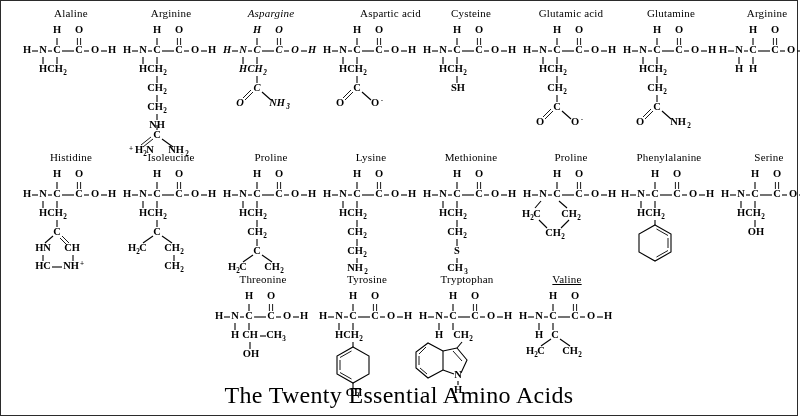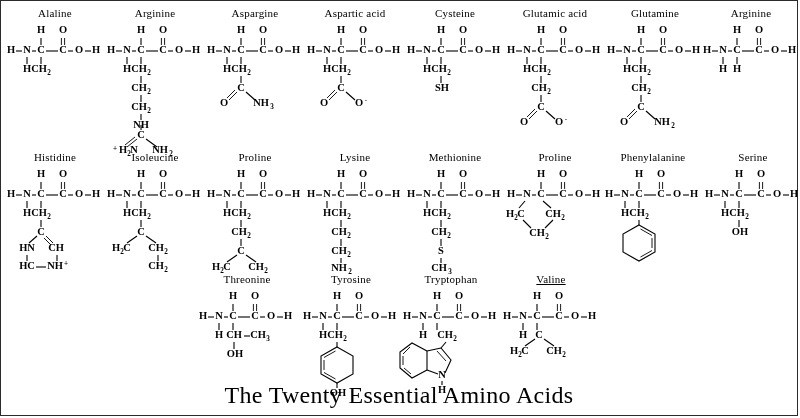--- a/index.html
+++ b/index.html
@@ -14,20 +14,21 @@
     position:relative;
     width:798px;height:416px;
     border:1px solid #2b2b2b;
     box-sizing:border-box;
     background:#fff;
   }
   .card{
     position:absolute;
     width:100px;
     text-align:center;
+    margin-left:16px;
   }
   .aa-name{
     font-family:"Liberation Serif", serif;
     font-size:11px;
     line-height:12px;
     letter-spacing:0.2px;
     white-space:nowrap;
   }
   .struct{
     position:relative;
@@ -136,21 +137,21 @@
       <line class="bond" x1="41" y1="14" x2="52" y2="22"></line>
       <text class="sup" x="10" y="24">+</text>
       <text x="18" y="26">H</text>
         <text class="sub" x="24" y="29">2</text>
         <text x="29" y="26">N</text>
       <text x="55" y="26">NH</text>
         <text class="sub" x="66" y="29">2</text>
     </svg>
   </div>
 
-  <div class="card" style="left:204px;top:6px;">
+  <div class="card" style="left:204px;top:6px;font-style:italic;">
     <div class="aa-name">Aspargine</div>
     <div class="struct">
       <svg width="100" height="105" viewBox="0 0 100 105">
         <text x="36" y="9">H</text>
           <text x="58" y="9">O</text>
         <line class="bond" x1="36" y1="16" x2="36" y2="23"></line>
         <line class="thin" x1="56.4" y1="16" x2="56.4" y2="23"></line>
           <line class="thin" x1="59.6" y1="16" x2="59.6" y2="23"></line>
         <text x="6" y="29">H</text>
           <line class="bond" x1="11" y1="29" x2="17" y2="29"></line>
@@ -173,21 +174,21 @@
         <line class="thin" x1="32" y1="70" x2="24" y2="78"></line>
         <line class="thin" x1="30" y1="68" x2="22" y2="76"></line>
         <line class="bond" x1="41" y1="70" x2="50" y2="78"></line>
         <text x="19" y="82">O</text>
         <text x="56" y="82">NH</text>
           <text class="sub" x="67" y="85">3</text>
       </svg>
     </div>
   </div>
 
-  <div class="card" style="left:304px;top:6px;">
+  <div class="card" style="left:304px;top:6px;text-align:right;">
     <div class="aa-name">Aspartic acid</div>
     <div class="struct">
       <svg width="100" height="105" viewBox="0 0 100 105">
         <text x="36" y="9">H</text>
           <text x="58" y="9">O</text>
         <line class="bond" x1="36" y1="16" x2="36" y2="23"></line>
         <line class="thin" x1="56.4" y1="16" x2="56.4" y2="23"></line>
           <line class="thin" x1="59.6" y1="16" x2="59.6" y2="23"></line>
         <text x="6" y="29">H</text>
           <line class="bond" x1="11" y1="29" x2="17" y2="29"></line>

